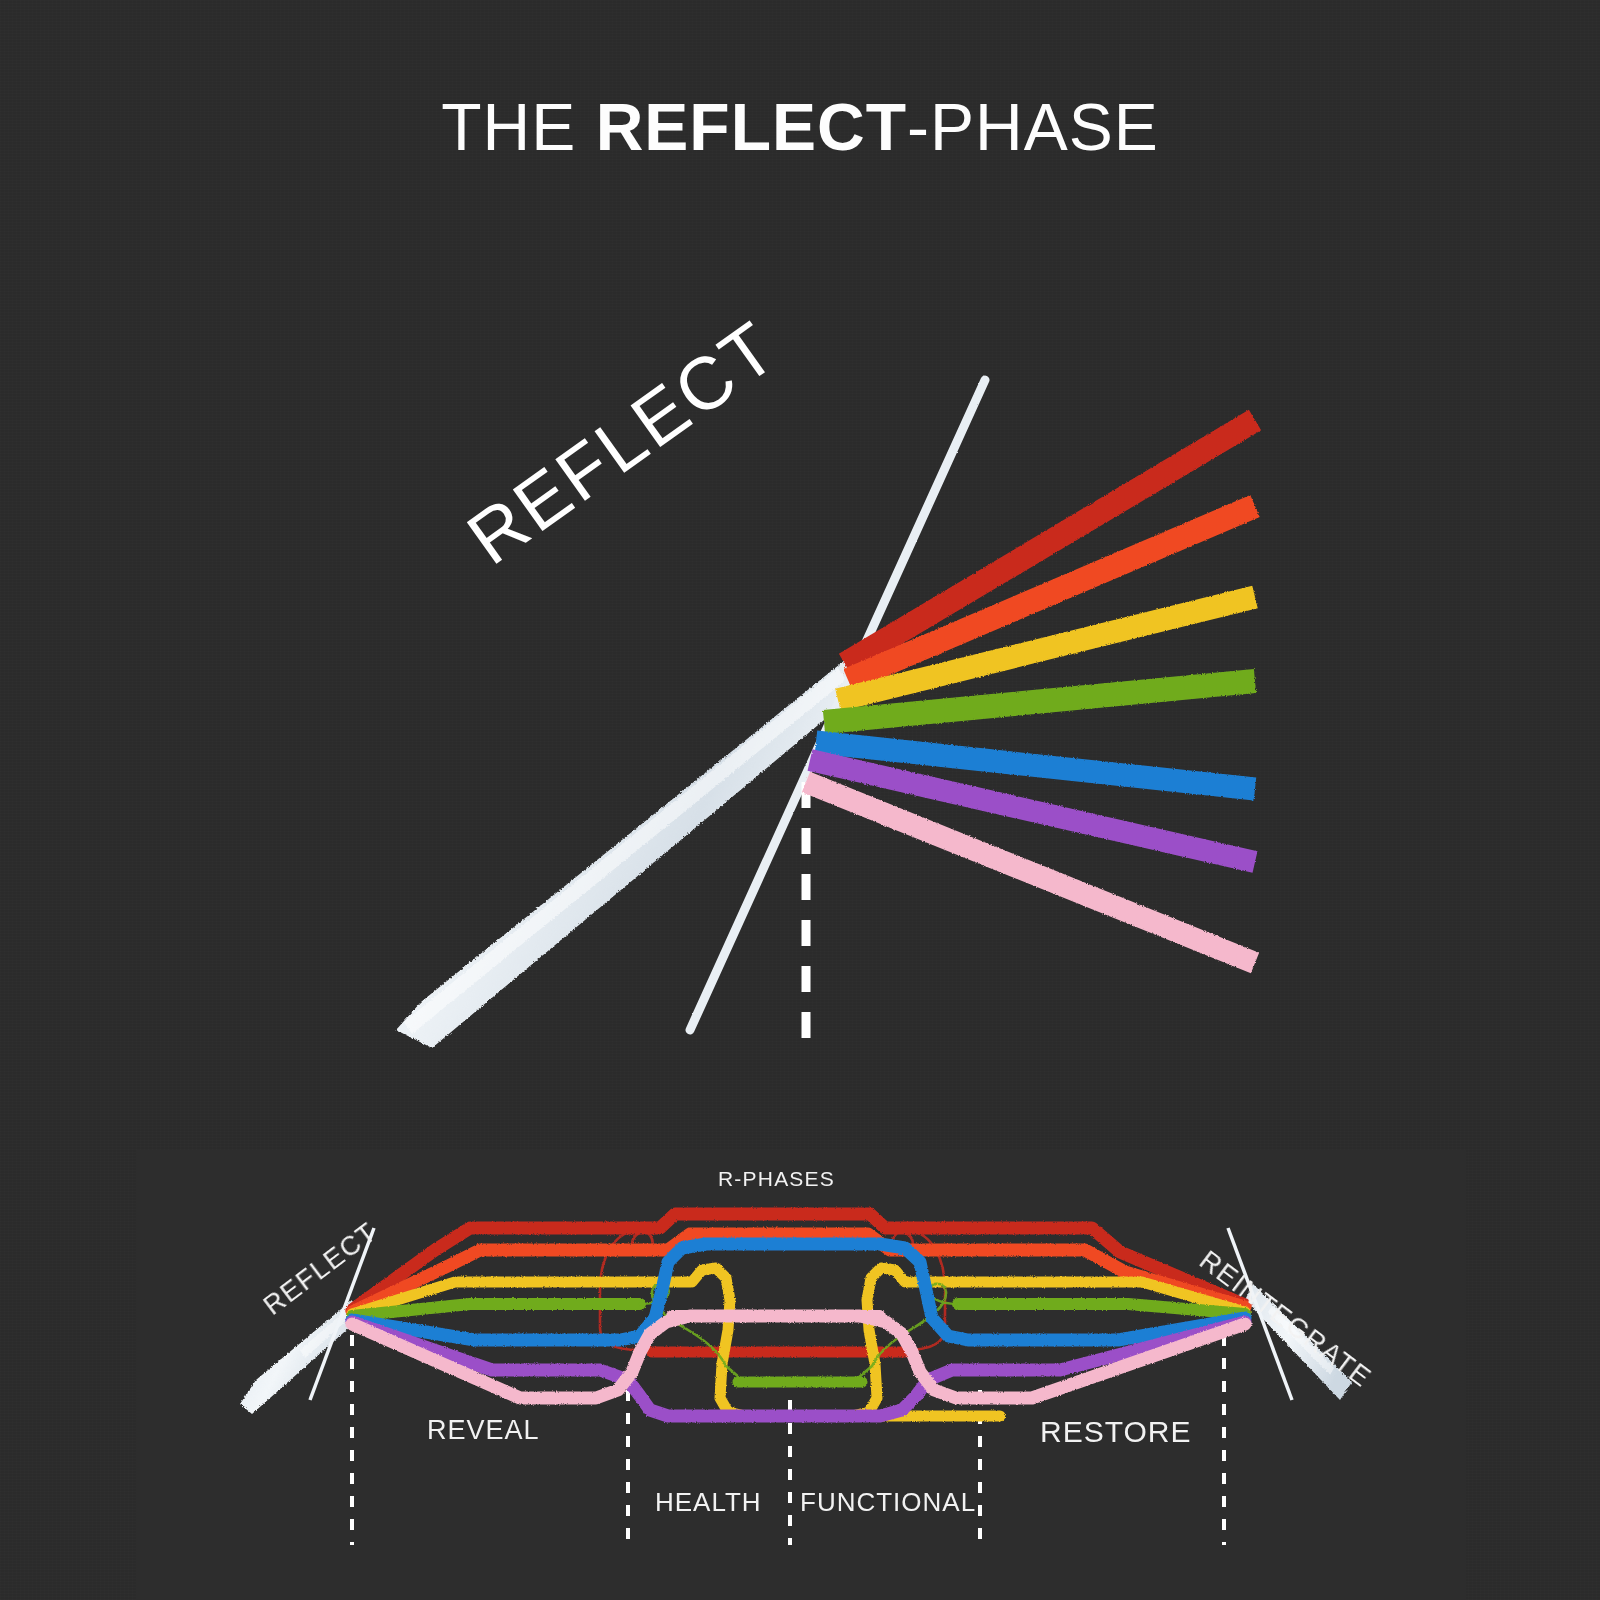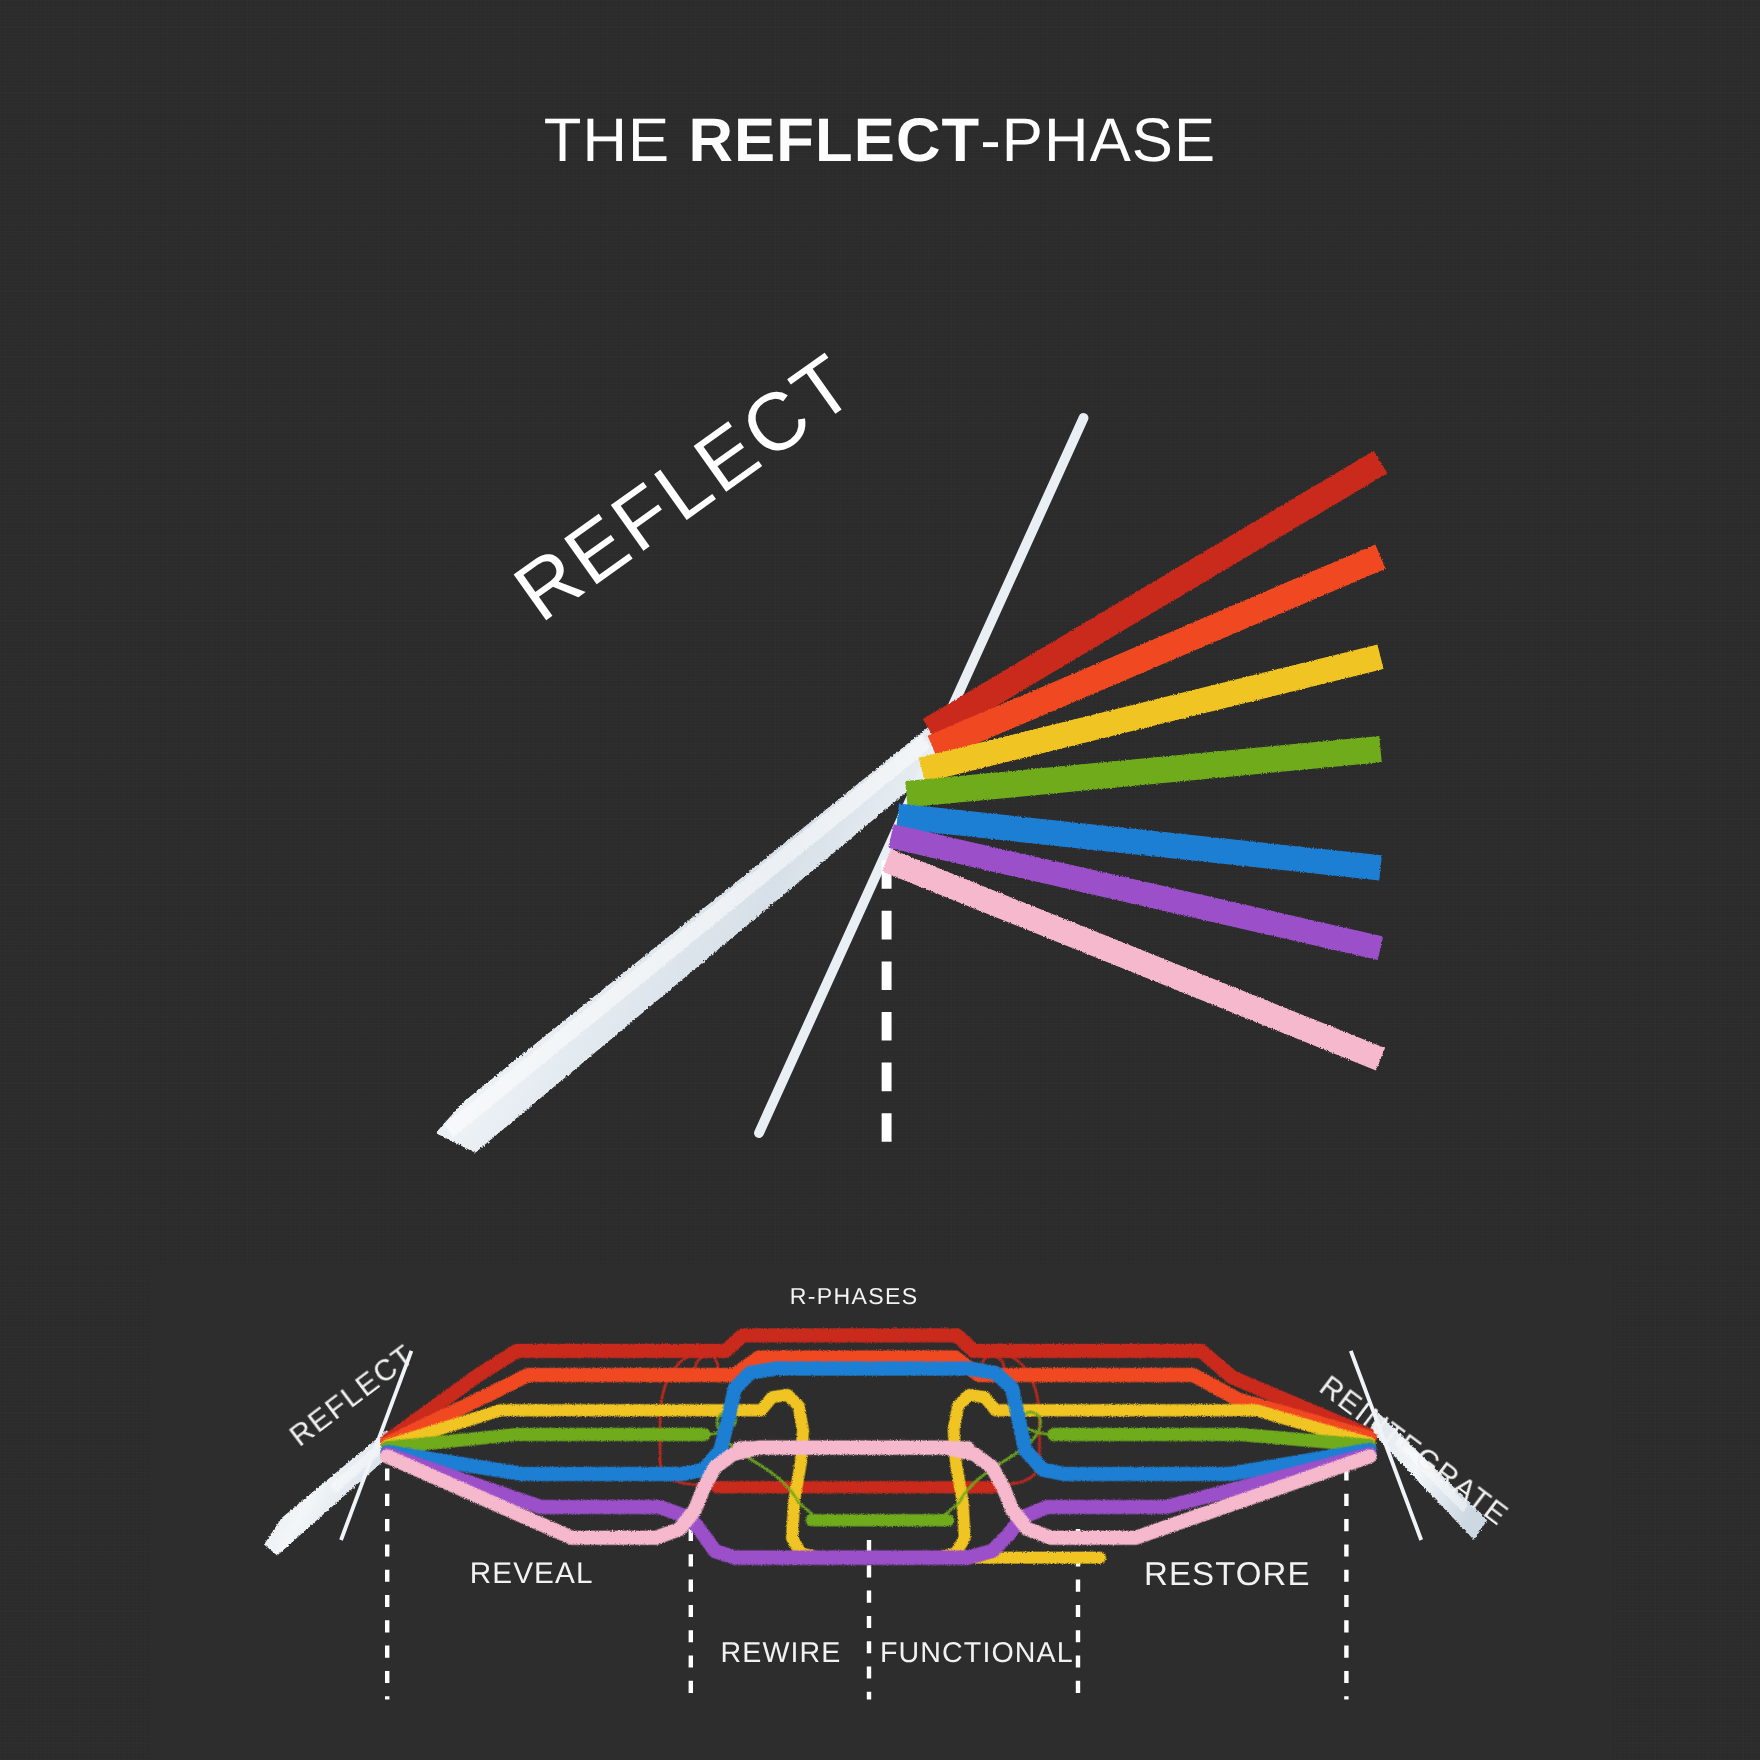--- a/index.html
+++ b/index.html
@@ -21,21 +21,21 @@
     pointer-events:none;
   }
 
   
   .title-block{
     position:absolute;left:0;right:0;top:78px;
     text-align:center;color:#fdfdfd;
     letter-spacing:1px;
   }
   .title-line{
-    font-size:56px;line-height:98px;
+    font-size:66px;line-height:98px;
     font-weight:300;
     white-space:nowrap;
   }
   .title-line .strong{font-weight:700;}
   .title-line.l2{font-size:88px;}
 
   
   .main-svg{position:absolute;left:0;top:0;width:1600px;height:1600px;}
 
   .reflect-word{
@@ -187,19 +187,19 @@
       <path d="M 690,1316 C 676,1316 666,1326 666,1340 L 666,1372 C 666,1386 676,1396 690,1396 L 862,1396 C 876,1396 886,1386 886,1372 L 886,1340 C 886,1326 876,1316 862,1316 Z" stroke="#f5b8cc" stroke-width="12" fill="none" opacity="0"></path>
       <path d="M 672,1316 L 880,1316" stroke="#f5b8cc" stroke-width="12"></path>
     </g>
 
   </svg>
 
   <div class="reflect-word">REFLECT</div>
 
   <div class="lbl lbl-rphases">R-PHASES</div>
   <div class="lbl lbl-reveal">REVEAL</div>
-  <div class="lbl lbl-rewire">REWIRE</div>
+  <div class="lbl lbl-rewire">HEALTH</div>
   <div class="lbl lbl-rebalance">FUNCTIONAL</div>
   <div class="lbl lbl-restore">RESTORE</div>
   <div class="lbl lbl-reflect-s">REFLECT</div>
   <div class="lbl lbl-reintegrate-s">REINTEGRATE</div>
 
 </div>
 
 </body></html>

